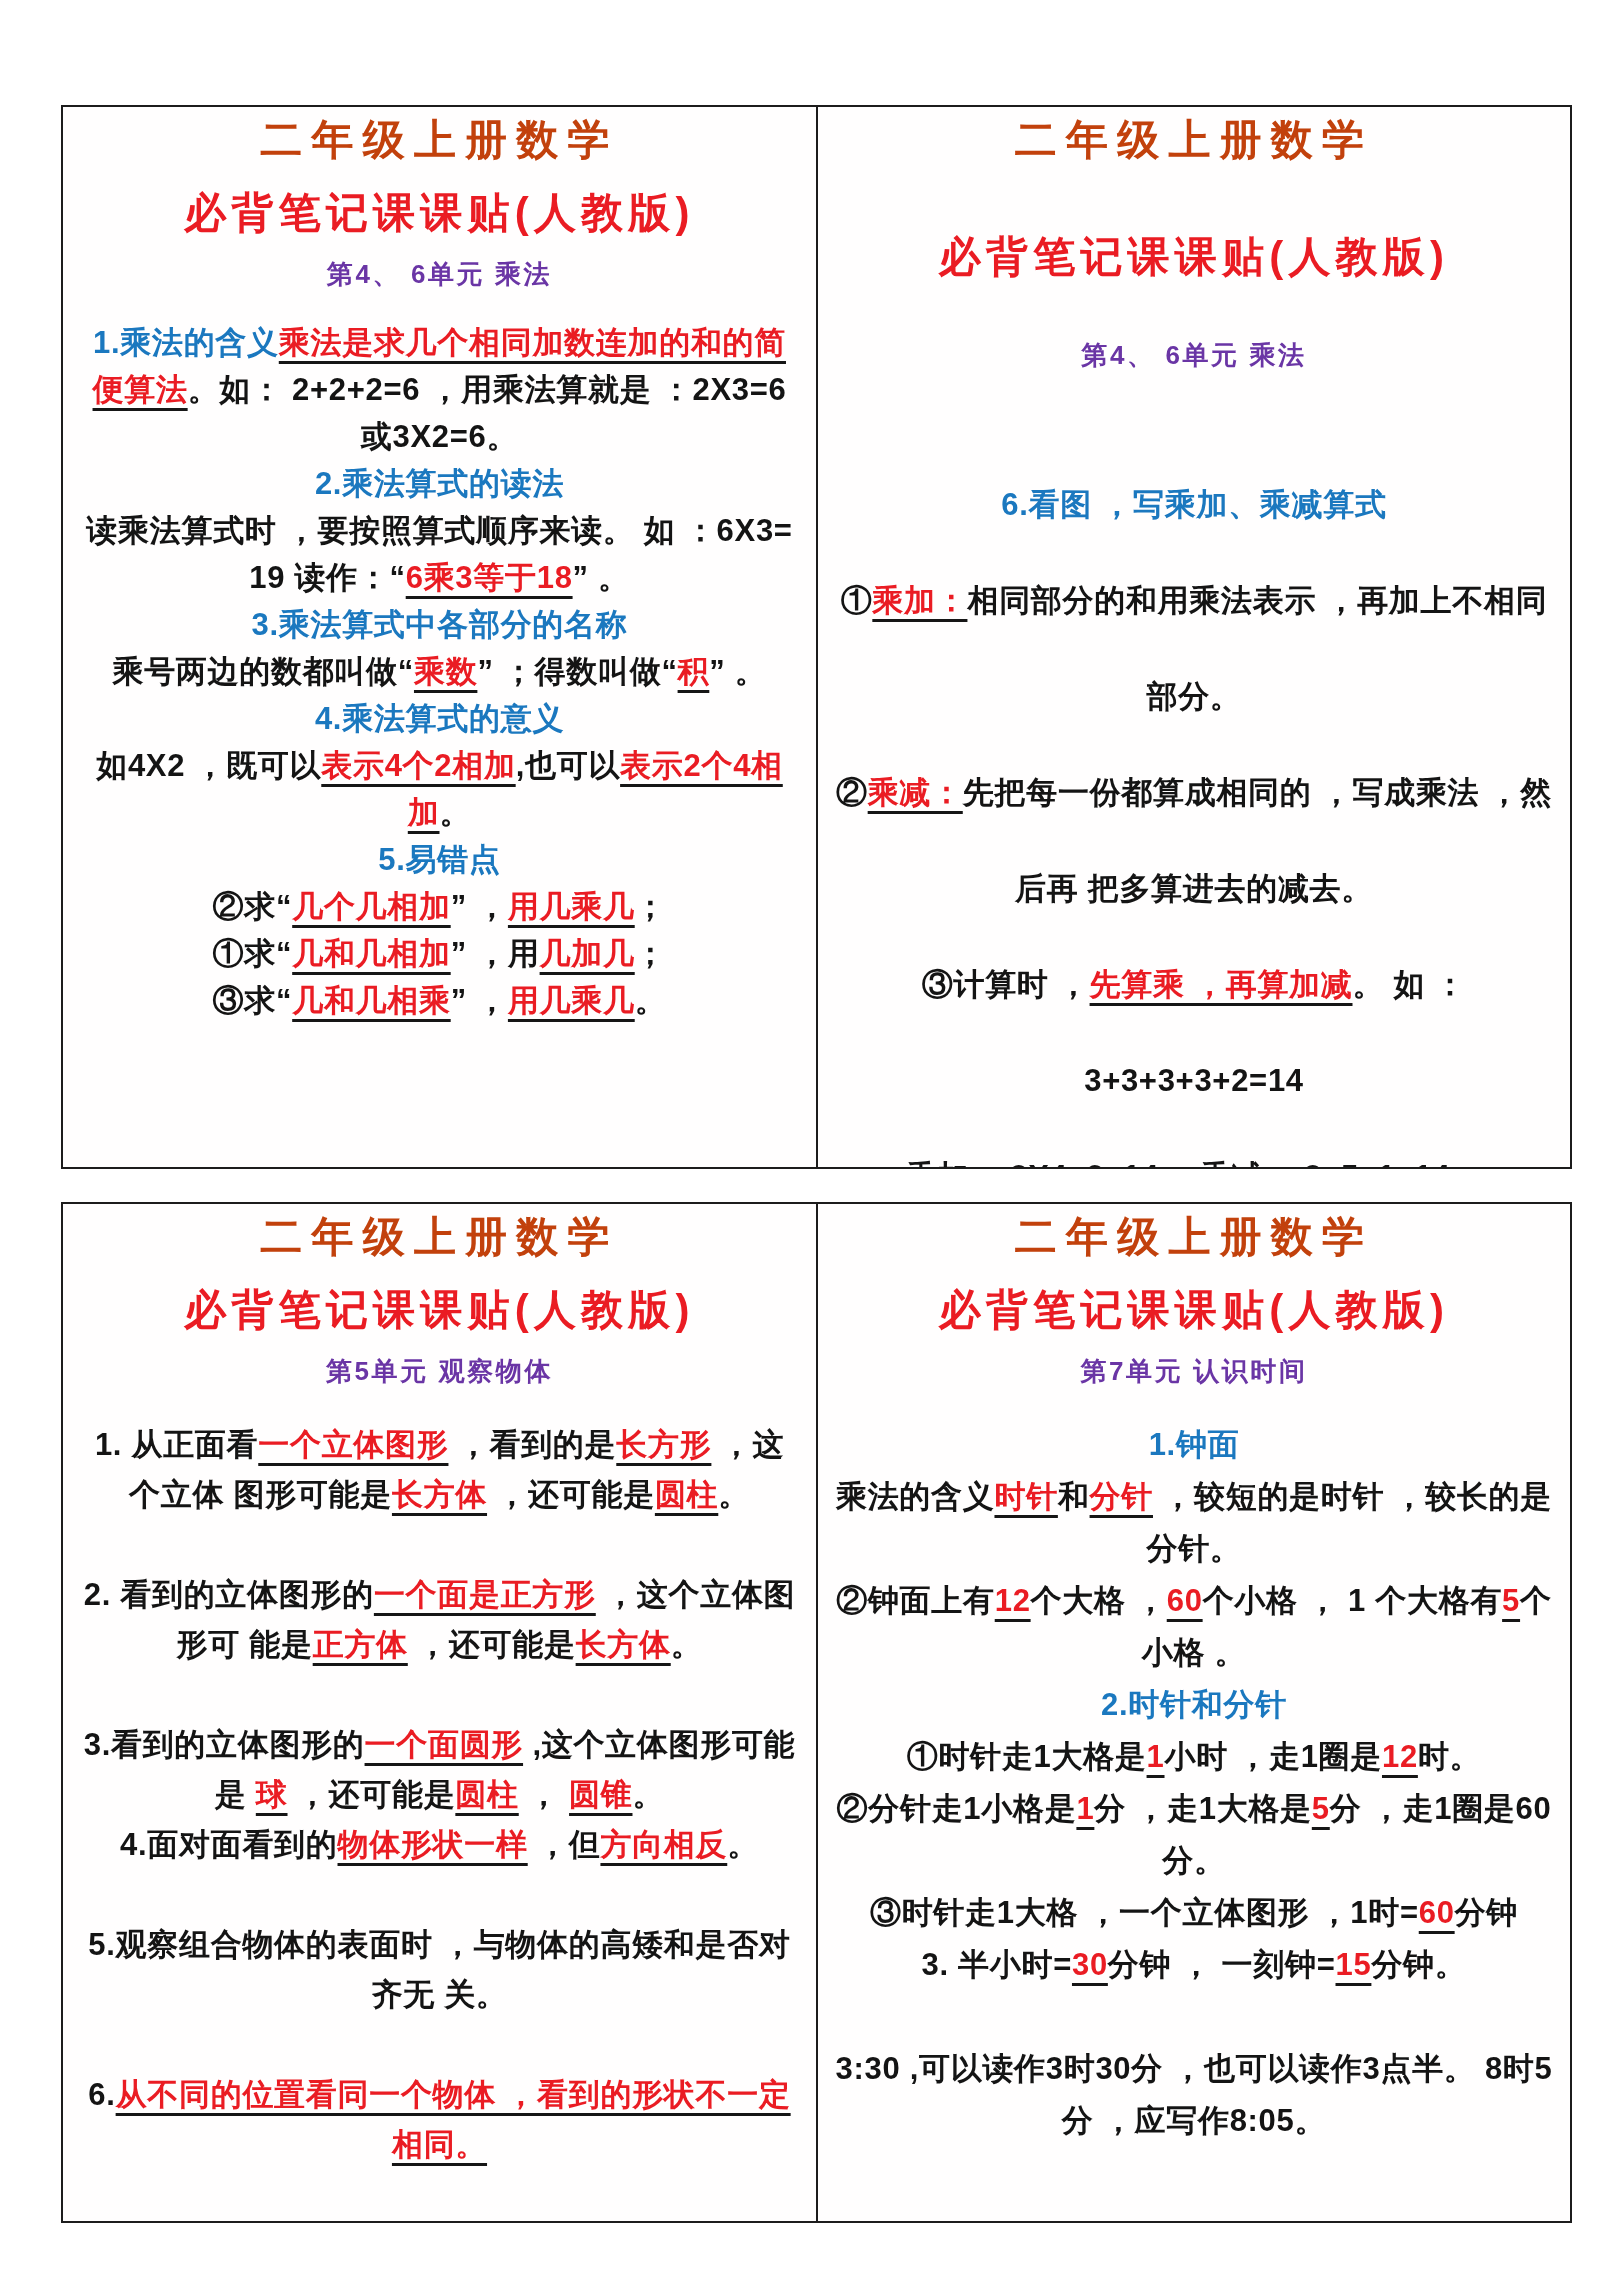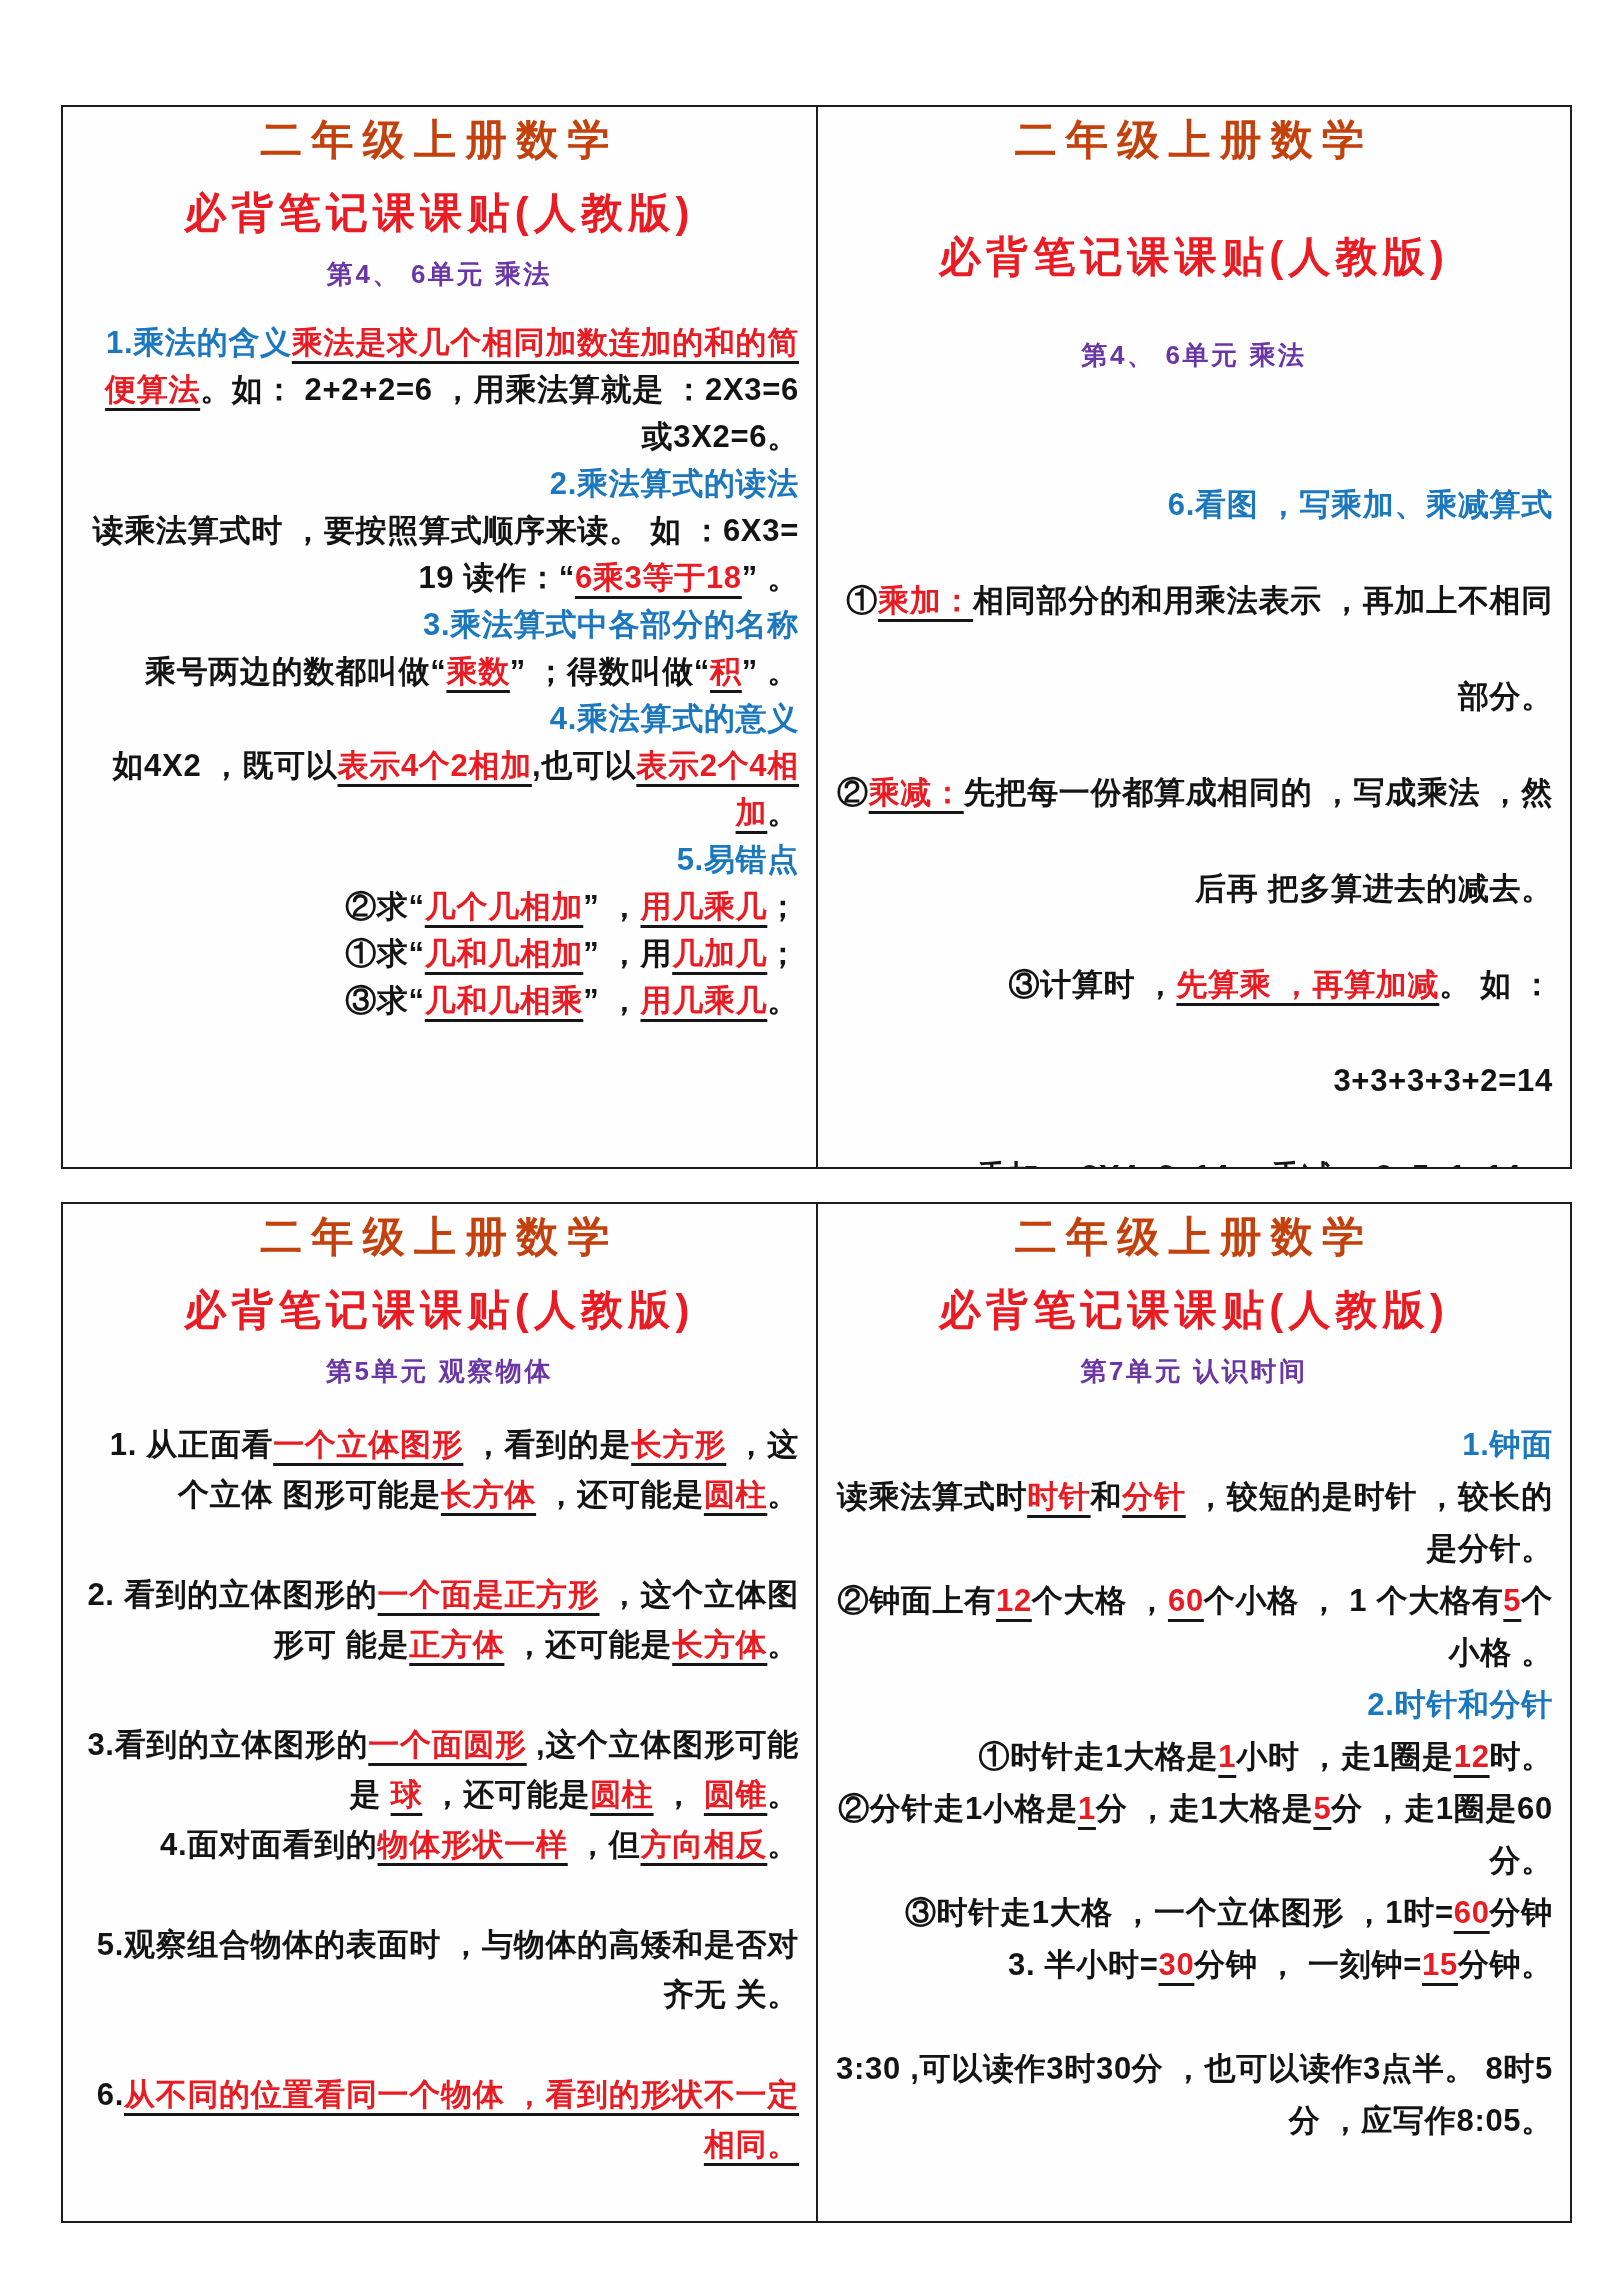--- a/index.html
+++ b/index.html
@@ -24,21 +24,21 @@
 
   .spread .card-subtitle { margin-top:73px; }
   .spread .card-unit     { margin-top:63px; }
 
   .card-body { margin:31px 17px 0 17px; font-size:31px; font-weight:600; color:#141414; letter-spacing:0.7px; }
   .body-tl { line-height:47px; }
   .body-tr { line-height:96px; margin-top:88px; }
   .body-bl { line-height:50px; margin-top:35px; }
   .body-br { line-height:52px; margin-top:34px; }
 
-  .para { margin:0; padding:0; text-align:right; word-break:break-all; }
+  .para { margin:0; padding:0; text-align:center; word-break:break-all; }
   .para.blank { min-height:1em; }
 
   .seg-k { color:#141414; }
   .seg-b { color:#1b78bf; }
   .seg-ru {
     color:#ea1c23;
     text-decoration:underline;
     text-decoration-color:#161616;
     text-decoration-thickness:2.6px;
     text-underline-offset:7.9px;
@@ -106,21 +106,21 @@
       </div>
   </div>
   <div class="card right">
     <div class="card-header">
       <div class="card-title">二年级上册数学</div>
       <div class="card-subtitle">必背笔记课课贴(人教版)</div>
       <div class="card-unit">第7单元 认识时间</div>
     </div>
     <div class="card-body body-br">
         <p class="para"><span class="seg-b">1.钟面</span></p>
-        <p class="para"><span class="seg-k">读乘法算式时</span><span class="seg-ru">时针</span><span class="seg-k">和</span><span class="seg-ru">分针</span><span class="seg-k"> ，较短的是时针 ，较长的是分针。</span></p>
+        <p class="para"><span class="seg-k">乘法的含义</span><span class="seg-ru">时针</span><span class="seg-k">和</span><span class="seg-ru">分针</span><span class="seg-k"> ，较短的是时针 ，较长的是分针。</span></p>
         <p class="para"><span class="seg-k">②钟面上有</span><span class="seg-ru">12</span><span class="seg-k">个大格 ，</span><span class="seg-ru">60</span><span class="seg-k">个小格 ， 1 个大格有</span><span class="seg-ru">5</span><span class="seg-k">个小格 。</span></p>
         <p class="para"><span class="seg-b">2.时针和分针</span></p>
         <p class="para"><span class="seg-k">①时针走1大格是</span><span class="seg-ru">1</span><span class="seg-k">小时 ，走1圈是</span><span class="seg-ru">12</span><span class="seg-k">时。</span></p>
         <p class="para"><span class="seg-k">②分针走1小格是</span><span class="seg-ru">1</span><span class="seg-k">分 ，走1大格是</span><span class="seg-ru">5</span><span class="seg-k">分 ，走1圈是60分。</span></p>
         <p class="para"><span class="seg-k">③时针走1大格 ，一个立体图形 ，1时=</span><span class="seg-ru">60</span><span class="seg-k">分钟</span></p>
         <p class="para"><span class="seg-k">3. 半小时=</span><span class="seg-ru">30</span><span class="seg-k">分钟 ，  一刻钟=</span><span class="seg-ru">15</span><span class="seg-k">分钟。</span></p>
         <p class="para blank">&nbsp;</p>
         <p class="para"><span class="seg-k">3:30 ,可以读作3时30分 ，也可以读作3点半。 8时5分 ，应写作8:05。</span></p>
       </div>
   </div>

